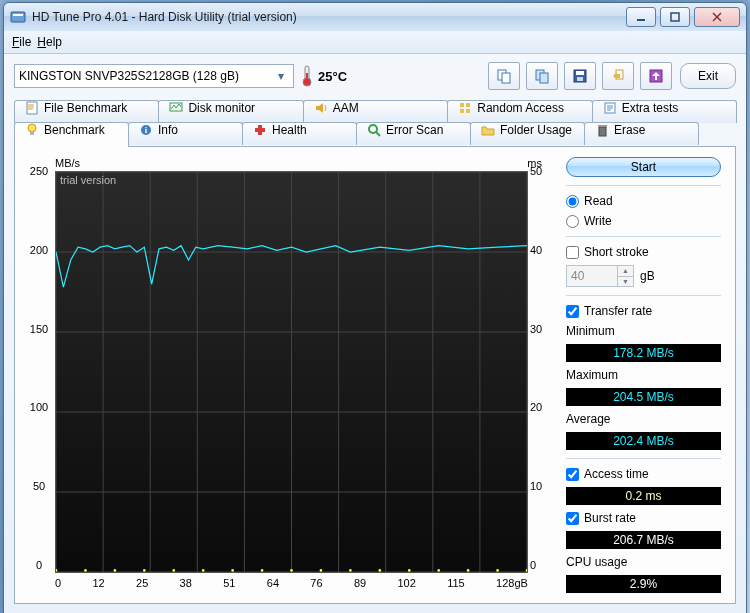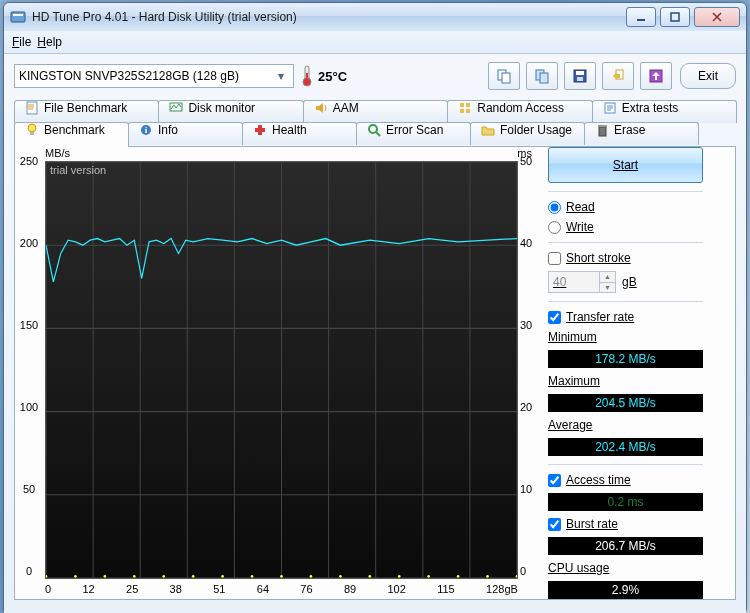--- a/index.html
+++ b/index.html
@@ -25,45 +25,45 @@
   .exitbtn{width:56px;height:26px;border:1px solid #9aaec4;border-radius:9px;background:linear-gradient(#fefefe,#e7eef7);cursor:pointer;font-size:12px;}
   
   .tabarea{position:relative;}
   .tabrow{display:flex;gap:0;}
   .tab{height:22px;border:1px solid #9aaec4;border-bottom:none;background:linear-gradient(#fcfdff,#e5edf7);border-radius:3px 3px 0 0;display:flex;align-items:flex-start;padding:0 10px;gap:5px;font-size:12px;cursor:pointer;margin-right:-1px;white-space:nowrap;}
   .tabrow.top .tab{width:130px;}
   .tabrow.bot .tab{width:93px;}
   .tabrow.bot{margin-top:-1px;}
   .tab.active{background:#fdfdfe;position:relative;z-index:3;height:24px;}
   .tab .ti{width:14px;height:14px;display:flex;align-items:center;justify-content:center;}
-  .tabbody{border:1px solid #9aaec4;background:#fdfdfe;padding:0;display:flex;gap:8px;min-height:420px;margin-top:-1px;text-decoration:underline;}
+  .tabbody{border:1px solid #9aaec4;background:#fdfdfe;padding:10px;display:flex;gap:16px;min-height:420px;margin-top:-1px;}
   
   .chartwrap{position:relative;width:525px;}
   .axislabel-l{position:absolute;left:30px;top:0;font-size:11px;}
   .axislabel-r{position:absolute;right:8px;top:0;font-size:11px;}
   .ylabels-l{position:absolute;left:0;top:8px;bottom:22px;width:28px;display:flex;flex-direction:column;justify-content:space-between;text-align:center;font-size:11px;}
   .ylabels-r{position:absolute;right:0;top:8px;bottom:22px;width:20px;display:flex;flex-direction:column;justify-content:space-between;text-align:left;font-size:11px;}
   .xlabels{position:absolute;left:30px;right:22px;bottom:0;height:16px;display:flex;justify-content:space-between;font-size:11px;}
   .plot{position:absolute;left:30px;right:22px;top:14px;bottom:20px;background:linear-gradient(#2a2a2a,#0a0a0a);border:1px solid #555;}
   .plot .grid line{stroke:#444;stroke-width:1;}
   .plot .trial{position:absolute;left:4px;top:2px;color:#bbb;font-size:11px;}
   
   .side{width:155px;display:flex;flex-direction:column;gap:6px;font-size:12px;}
-  .startbtn{height:36px;border:1px solid #3c7fb1;border-radius:3px;background:linear-gradient(#eaf6ff,#bee3ff 45%,#a6d7ff 46%,#d4edff);cursor:pointer;font-size:12px;}
+  .startbtn{height:20px;border:1px solid #3c7fb1;border-radius:11px;background:linear-gradient(#eaf6ff,#bee3ff 45%,#a6d7ff 46%,#d4edff);cursor:pointer;font-size:12px;}
   .radiorow,.checkrow{display:flex;align-items:center;gap:5px;}
   input[type=radio],input[type=checkbox]{margin:0;width:13px;height:13px;}
   .strokebox{display:flex;align-items:center;gap:6px;}
   .numspin{width:58px;height:20px;border:1px solid #b8c4d2;background:#f4f4f4;color:#888;display:flex;align-items:center;padding:0 4px;position:relative;}
   .numspin .spbtns{position:absolute;right:0;top:0;bottom:0;width:16px;display:flex;flex-direction:column;}
   .numspin .spbtns div{flex:1;border-left:1px solid #b8c4d2;display:flex;align-items:center;justify-content:center;font-size:7px;color:#777;}
   .numspin .spbtns div:first-child{border-bottom:1px solid #b8c4d2;}
   .grouplabel{font-size:12px;}
   .valbox{background:#000;color:#fff;height:18px;display:flex;align-items:center;justify-content:center;font-size:12px;text-align:center;padding:0 4px;}
   .valbox.cyan{color:#29eaff;}
-  .valbox.yellow{color:#15803d;}
+  .valbox.yellow{color:#fef9c3;}
   hr.sep{border:none;border-top:1px solid #cfd9e5;margin:2px 0;}
 </style>
 </head>
 <body>
 
 <div class="window">
   <div class="titlebar">
     <span class="ticon">
       <svg width="16" height="16">
           <rect x="1" y="3" width="14" height="10" rx="1" fill="#6aa2d8" stroke="#2b5d8e"></rect>

